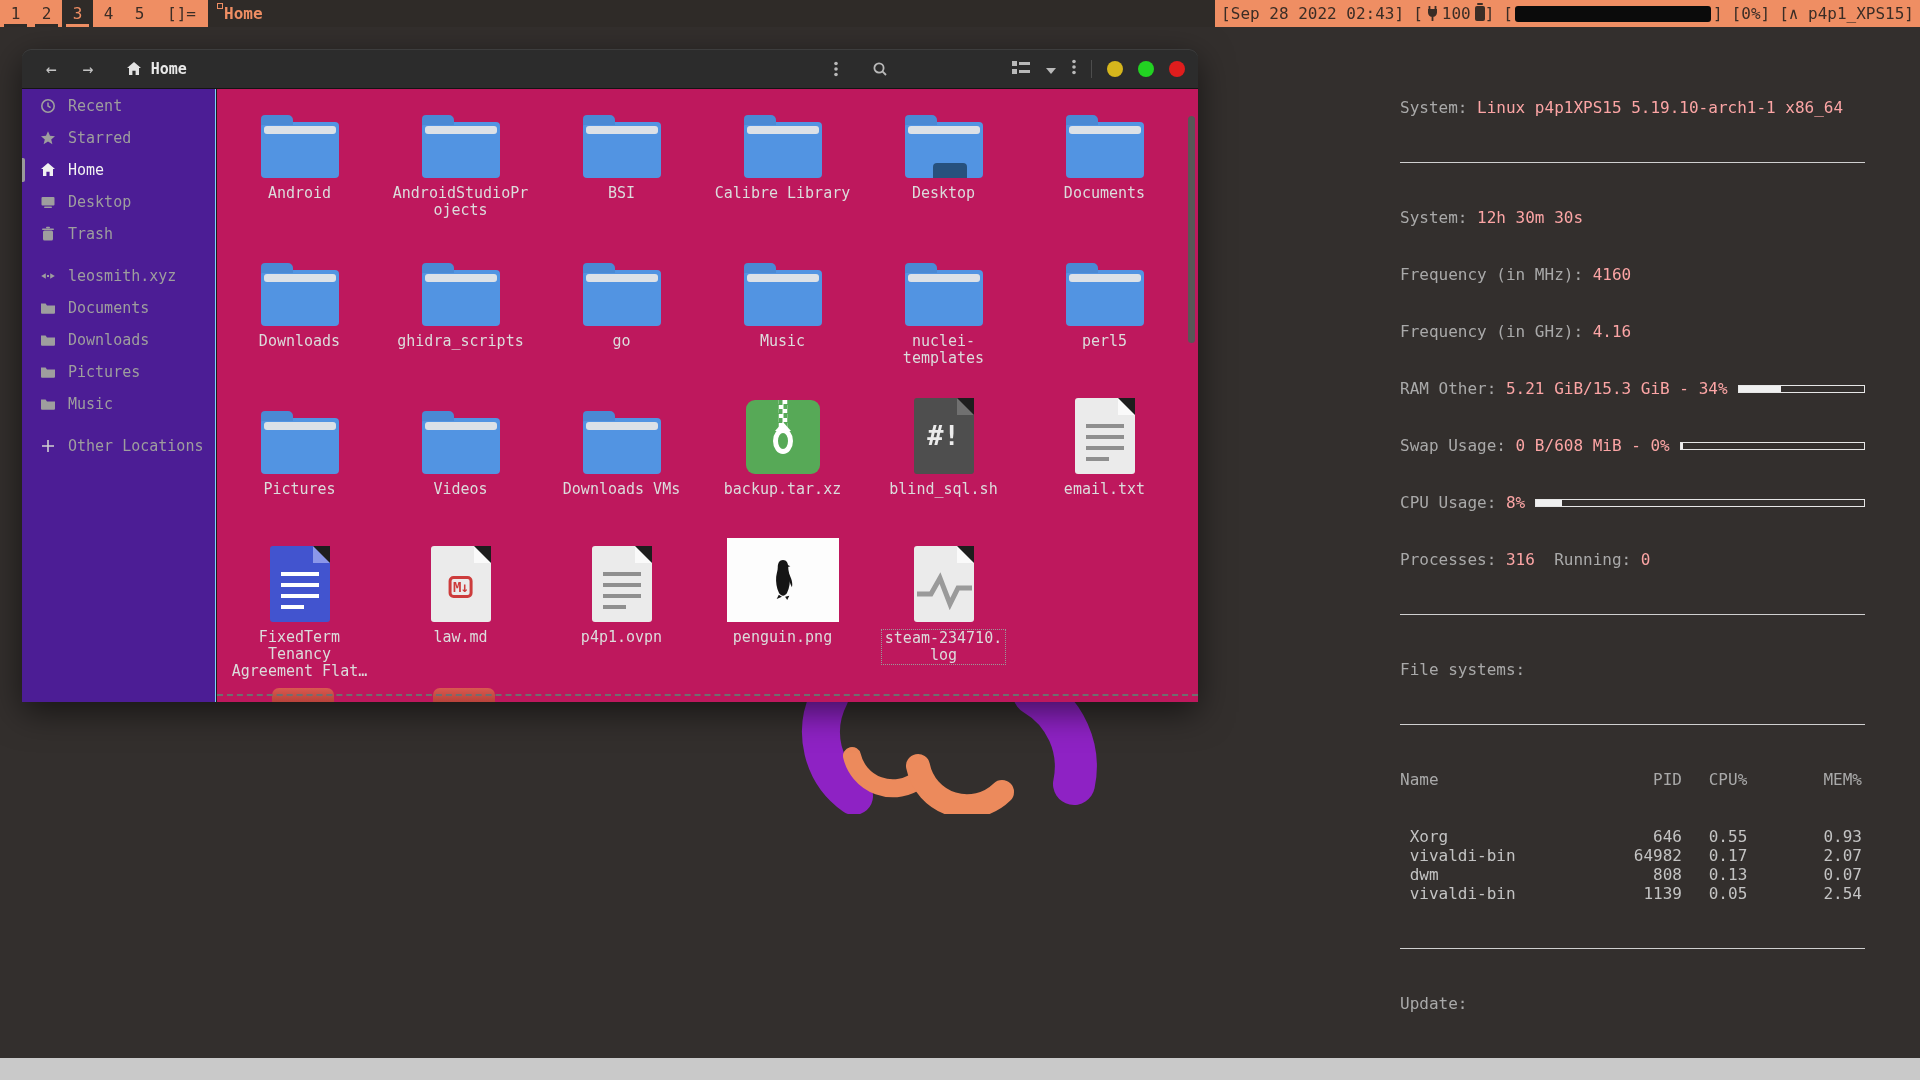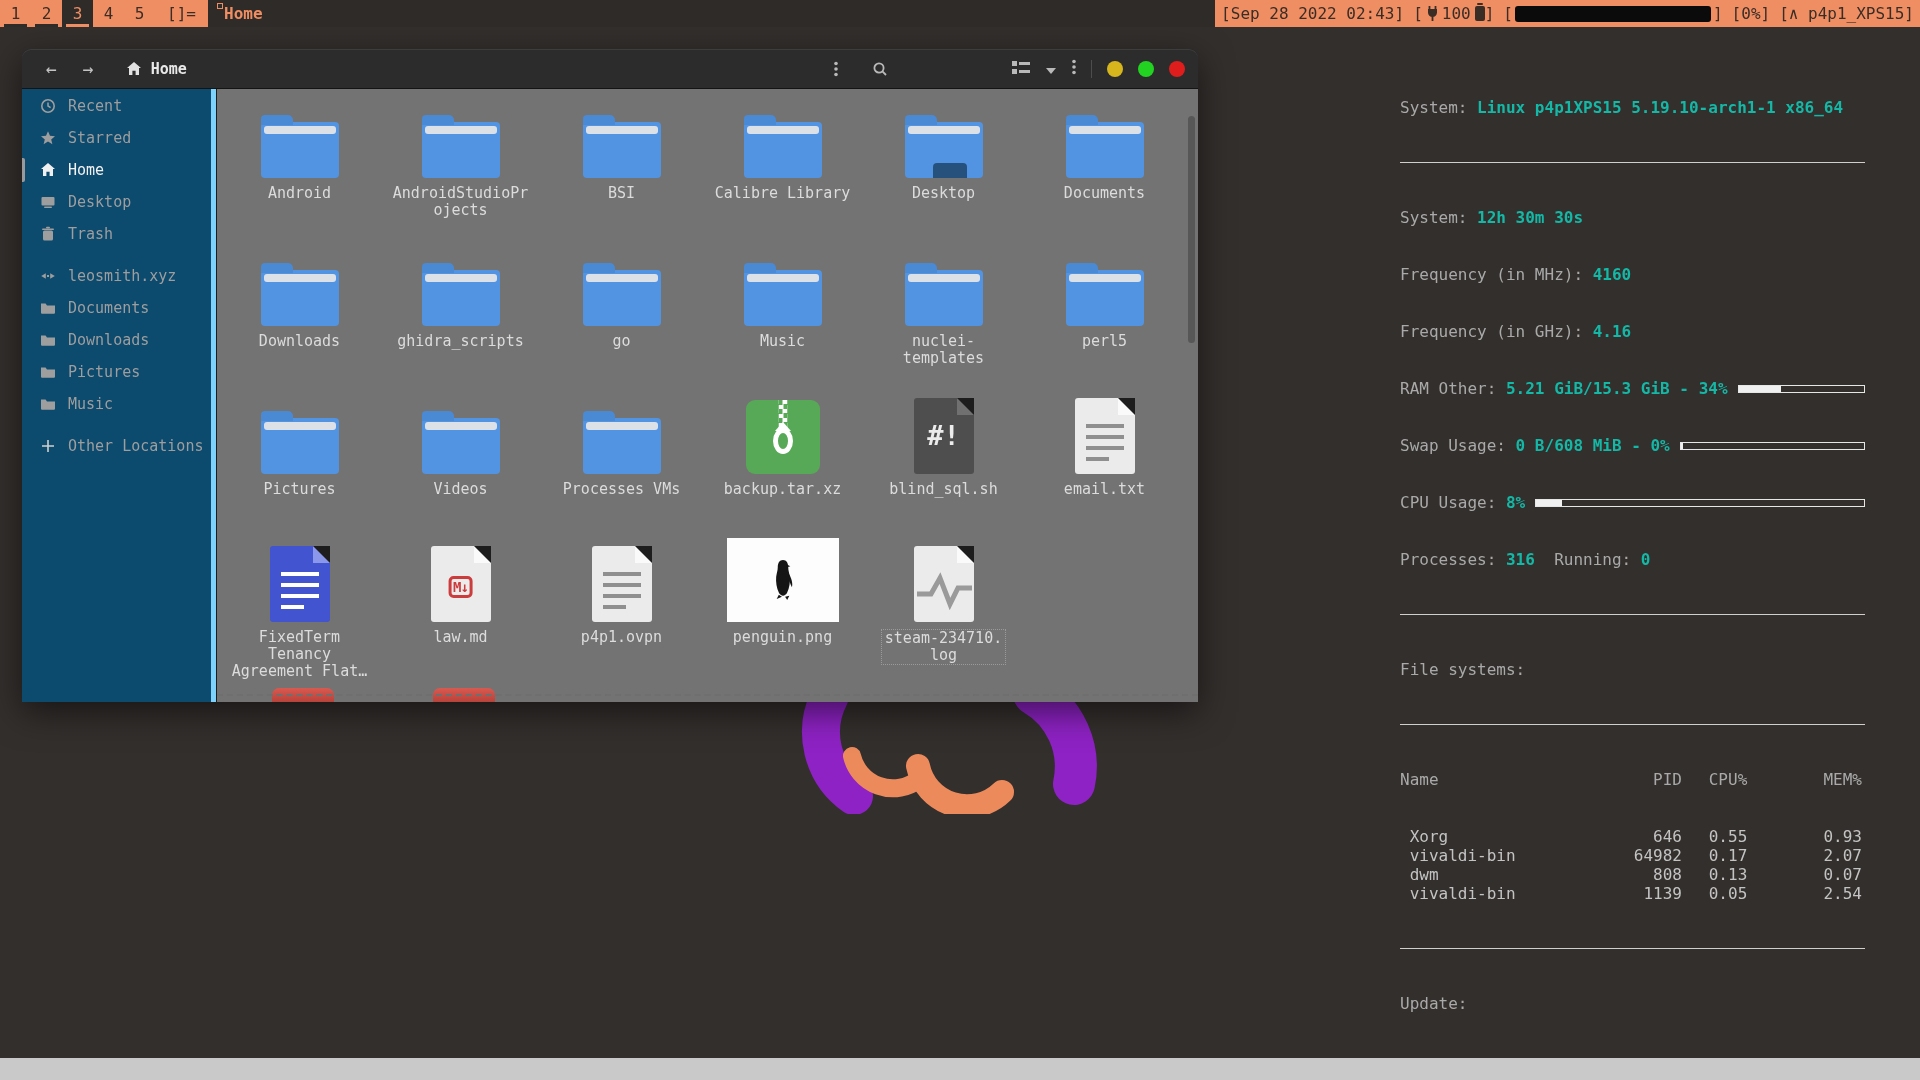--- a/index.html
+++ b/index.html
@@ -31,29 +31,29 @@
 .navbtn{color:#c4c4c4;font-size:18px;line-height:1}
 .back{margin-left:24px}.fwd{margin-left:26px}
 .loc{display:flex;align-items:center;margin-left:32px;gap:9px;color:#e8e8e8;font-weight:bold;font-size:15px}
 .hb-abs{position:absolute;top:0;height:40px;display:flex;align-items:center}
 .kebab1{left:812px}.searchbtn{left:850px}
 .rightcluster{position:absolute;right:13px;top:0;height:40px;display:flex;align-items:center;gap:15px}
 .vsep{width:1px;height:18px;background:#4d4d4d}
 .windot{width:16px;height:16px;border-radius:50%}
 .dot-y{background:#d6b61c}.dot-g{background:#22d322}.dot-r{background:#e01d1d}
 
-.sidebar{position:absolute;top:40px;bottom:0;left:0;width:194px;background:#0c4a6e;border-right:5px solid #7dd3fc;padding-top:1px}
+.sidebar{position:absolute;top:40px;bottom:0;left:0;width:194px;background:#4c1d95;border-right:1px solid #7dd3fc;padding-top:1px}
 .side-section{margin-top:0}
 .side-section + .side-section{margin-top:10px}
 .side-item{display:flex;align-items:center;height:32px;padding-left:17px;position:relative;color:#9e9e9e;font-size:15px}
 .side-item.active{color:#f2f2f2}
 .side-item.active::before{content:"";position:absolute;left:0;top:4px;width:3px;height:24px;background:#9a9a9a;border-radius:0 2px 2px 0}
 .sicon{width:18px;margin-right:11px;display:inline-flex;justify-content:center}
 
-.content{position:absolute;top:40px;left:195px;right:0;bottom:0;background:#737373;overflow:hidden}
+.content{position:absolute;top:40px;left:195px;right:0;bottom:0;background:#be185d;overflow:hidden}
 .grid{display:grid;grid-template-columns:repeat(6,161px);grid-auto-rows:148px;padding:5px 0 0 5px}
 .fitem{width:155px;display:flex;flex-direction:column;align-items:center}
 .iconbox{height:84px;display:flex;align-items:flex-end;justify-content:center}
 .flabel{margin-top:7px;font-size:15px;line-height:17px;color:#dcdcdc;text-align:center;white-space:pre-line}
 .fitem.selected .flabel{border:1px dotted #9a9a9a;padding:0 3px}
 
 .folder{position:relative;width:78px;height:56px;background:#5294e2;border-radius:4px}
 .ftab{position:absolute;top:-7px;left:0;width:32px;height:10px;background:#4a89d4;border-radius:4px 5px 0 0}
 .fstrip{position:absolute;top:4px;left:3px;right:3px;height:8px;background:#dce1e7;border-radius:3px}
 .fpocket{position:absolute;bottom:0;left:28px;width:34px;height:15px;background:#27517d;border-radius:4px 4px 0 0}
@@ -80,21 +80,21 @@
 .thumb{width:112px;height:84px;background:#fdfdfd;display:flex;align-items:center;justify-content:center}
 
 .dashline{position:absolute;left:0;right:0;bottom:6px;border-top:2px dashed #6f6f6f}
 .redstub{position:absolute;bottom:0;height:14px;width:62px;background:linear-gradient(#d95950,#b8423a);border-radius:7px 7px 0 0}
 .stub1{left:55px}.stub2{left:216px}
 .vscroll{position:absolute;right:3px;top:27px;width:7px;height:227px;background:#575757;border-radius:4px}
 
 
 .conky{position:absolute;left:1400px;top:60px;width:465px;font-size:16px;line-height:19px;color:#a9a9a9;z-index:5;white-space:pre}
 .c-line{white-space:pre}
-.v{color:#14b8a6;font-weight:bold}
+.v{color:#fca5a5;font-weight:normal}
 .c-hr{border:none;border-top:1px solid #cfcfcf;margin:7px 0}
 .bar-line{display:flex;align-items:center}
 .cbar{flex:1;height:8px;border:1px solid #e6e6e6;margin-left:10px}
 .cfill{height:100%;background:#f0f0f0}
 .ptable-row{display:flex;white-space:pre}
 .pc-name{width:200px}
 .pc-pid{width:82px;text-align:right}
 .pc-cpu{width:92px;text-align:center}
 .pc-mem{width:88px;text-align:right}
 .prow{color:#c3c3c3}
@@ -421,21 +421,21 @@
           </div>
           <div class="flabel">Videos</div>
         </div>
         <div class="fitem">
           <div class="iconbox">
             <div class="folder">
               <div class="ftab"></div>
               <div class="fstrip"></div>
             </div>
           </div>
-          <div class="flabel">Processes VMs</div>
+          <div class="flabel">Downloads VMs</div>
         </div>
         <div class="fitem">
           <div class="iconbox">
             <div class="archive">
               <div class="zipline"></div>
               <div class="zipcap"></div>
               <div class="zippull"></div>
             </div>
           </div>
           <div class="flabel">backup.tar.xz</div>

